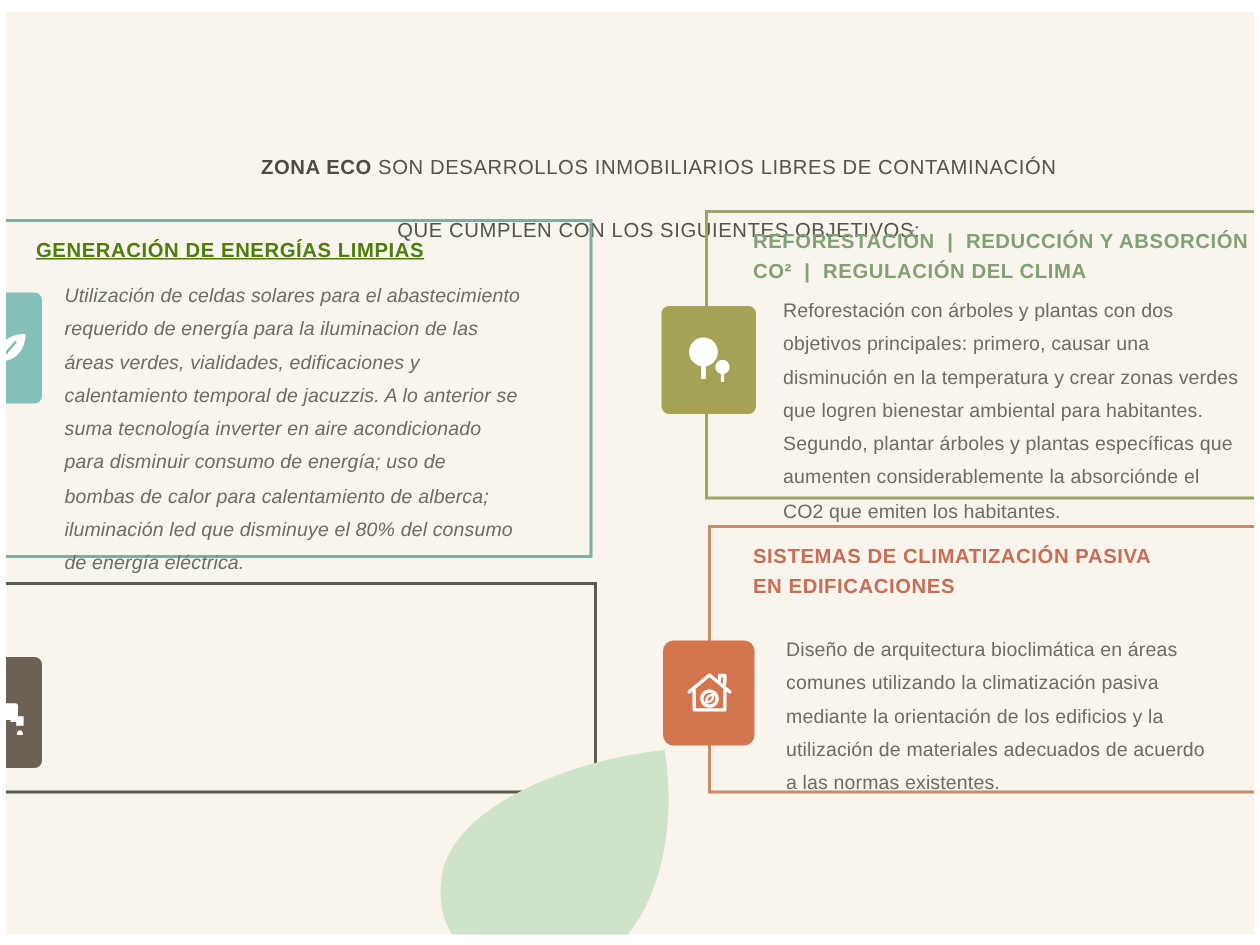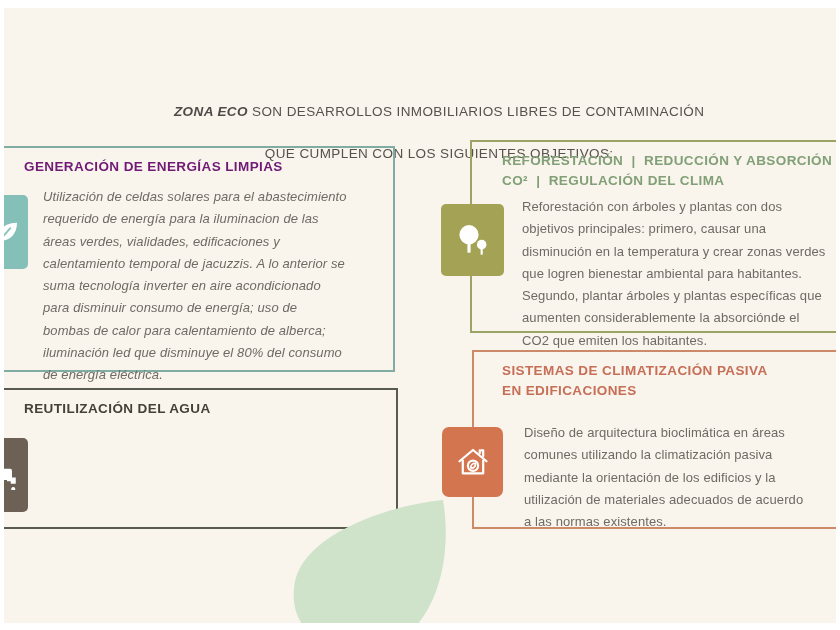--- a/index.html
+++ b/index.html
@@ -13,35 +13,35 @@
   .frame {
     position:absolute; inset:0; z-index:60; pointer-events:none;
     border-top:8px solid #fff; border-bottom:7px solid #fff;
     border-left:4px solid #fff; border-right:4px solid #fff;
   }
   .header {
     position:absolute; left:30px; top:80px; width:810px;
     text-align:center; font-size:13.5px; line-height:21px;
     letter-spacing:.4px; color:#56524c; white-space:pre;
   }
-  .header .brand { font-weight:700; color:#4e4a45;font-style:italic; }
+  .header .brand { font-weight:700; color:#4e4a45; }
   .card {
     position:absolute; border:2px solid; background:transparent;
   }
   .card-title {
     font-size:13.5px; font-weight:700; letter-spacing:.4px;
     line-height:20px; white-space:pre;
   }
   .card-body {
     font-size:13px; line-height:22.3px; color:#6f6b64;
     letter-spacing:.1px; white-space:pre;
   }
   
   .card-energy   { left:-3px;  top:146px; width:398px; height:226px; border-color:#7fada4; }
-  .card-energy   .card-title { margin:9px 0 0 25px; color:#701a75; }
+  .card-energy   .card-title { margin:9px 0 0 25px; color:#4d7c0f;text-decoration:underline; }
   .card-energy   .card-body  { margin:9px 0 0 44px;font-style:italic; }
   
   .card-water    { left:-3px;  top:388px; width:401px; height:141px; border-color:#585b4d; }
   .card-water    .card-title { margin:9px 0 0 25px; color:#454139; }
   .card-water    .card-body  { margin:10px 0 0 44px; }
   
   .card-forest   { left:470px; top:140px; width:420px; height:193px; border-color:#9ca465; }
   .card-forest   .card-title { margin:9px 0 0 30px; color:#82a077; }
   .card-forest   .card-body  { margin:5px 0 0 50px; }
   
@@ -86,21 +86,20 @@
 de energía eléctrica.</div>
 </div>
 <div class="icon-tile tile-leaf">
   <svg width="30" height="30" viewBox="0 0 24 24">
     <path d="M4.5,19 C4.5,9.5 11,4.5 20,4.5 C20,13.5 14,19.5 6,19 Z" fill="#ffffff"></path>
     <path d="M5,20 L15,8.5" stroke="#85c0b8" stroke-width="1.4" fill="none"></path>
   </svg>
 </div>
 
 <div class="card card-water">
-  <div class="card-title">REUTILIZACIÓN DEL AGUA</div>
 </div>
 <div class="icon-tile tile-faucet">
   <svg width="30" height="30" viewBox="0 0 24 24">
     <rect x="1" y="7" width="15" height="9" rx="1.5" fill="#ffffff"></rect>
     <path d="M12,14 h7 v5 h-4 v-2 h-3 Z" fill="#ffffff"></path>
     <path d="M17,21.5 a1.6,1.9 0 1 1 -0.01,0 Z" fill="#ffffff"></path>
   </svg>
 </div>
 
 <div class="card card-forest">

